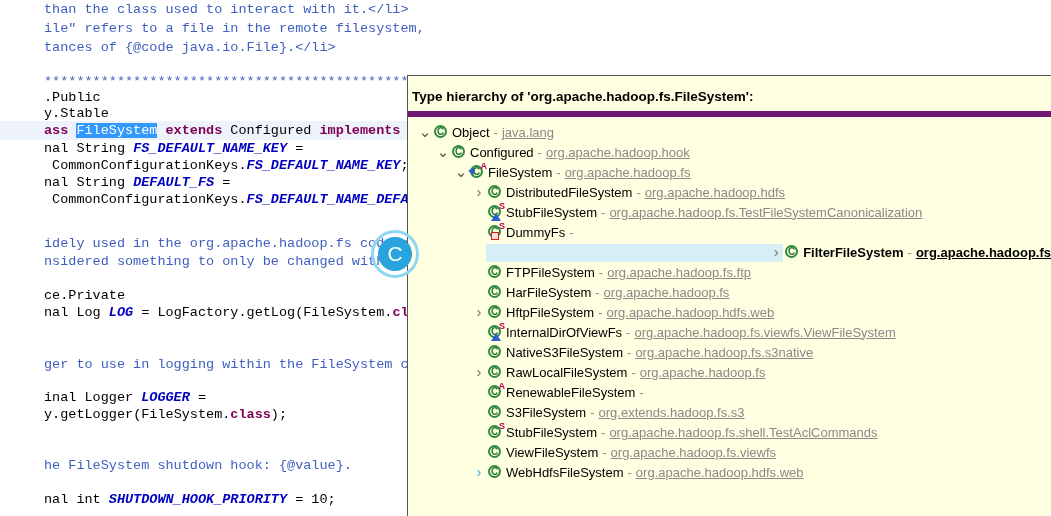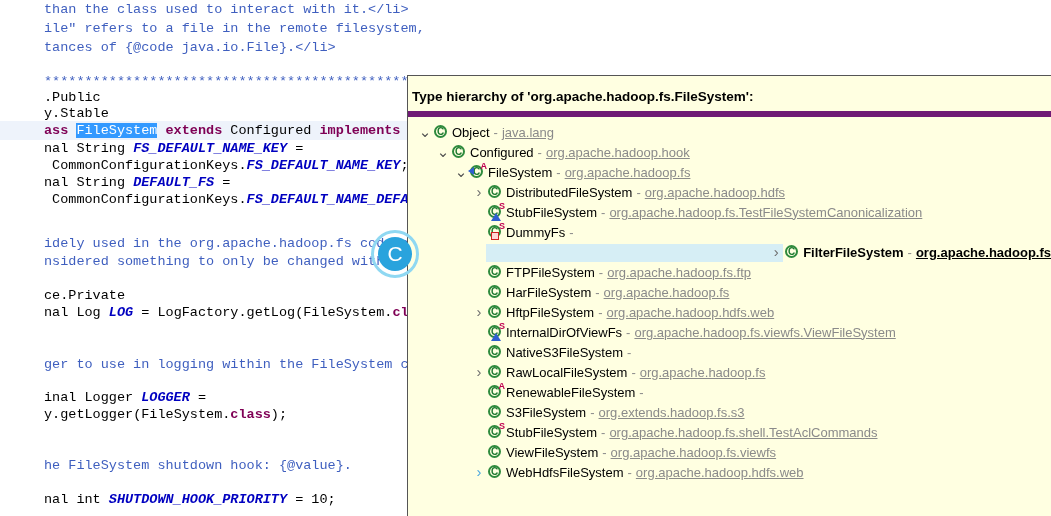--- a/index.html
+++ b/index.html
@@ -370,20 +370,21 @@
       </div>
       <div class="trow">
         <span class="ind" style="width: 64px;"></span>
         <span class="twist none"></span>
         <span class="ticon">
           <span class="circ"></span>
           <span class="cletter">C</span>
         </span>
         <span class="tname">NativeS3FileSystem</span>
         <span class="tdash">-</span>
+        <span class="tpkg">org.apache.hadoop.fs.s3native</span>
       </div>
       <div class="trow">
         <span class="ind" style="width: 64px;"></span>
         <span class="twist collapsed" style="font-size: 15px;">›</span>
         <span class="ticon">
           <span class="circ"></span>
           <span class="cletter">C</span>
         </span>
         <span class="tname">RawLocalFileSystem</span>
         <span class="tdash">-</span>

